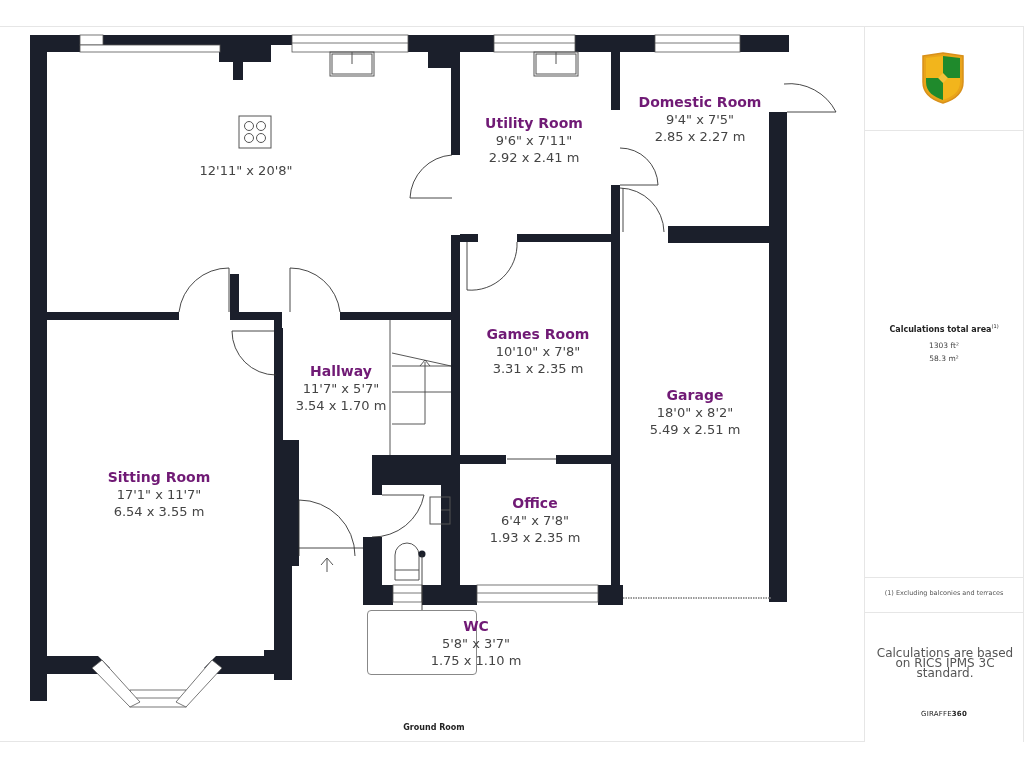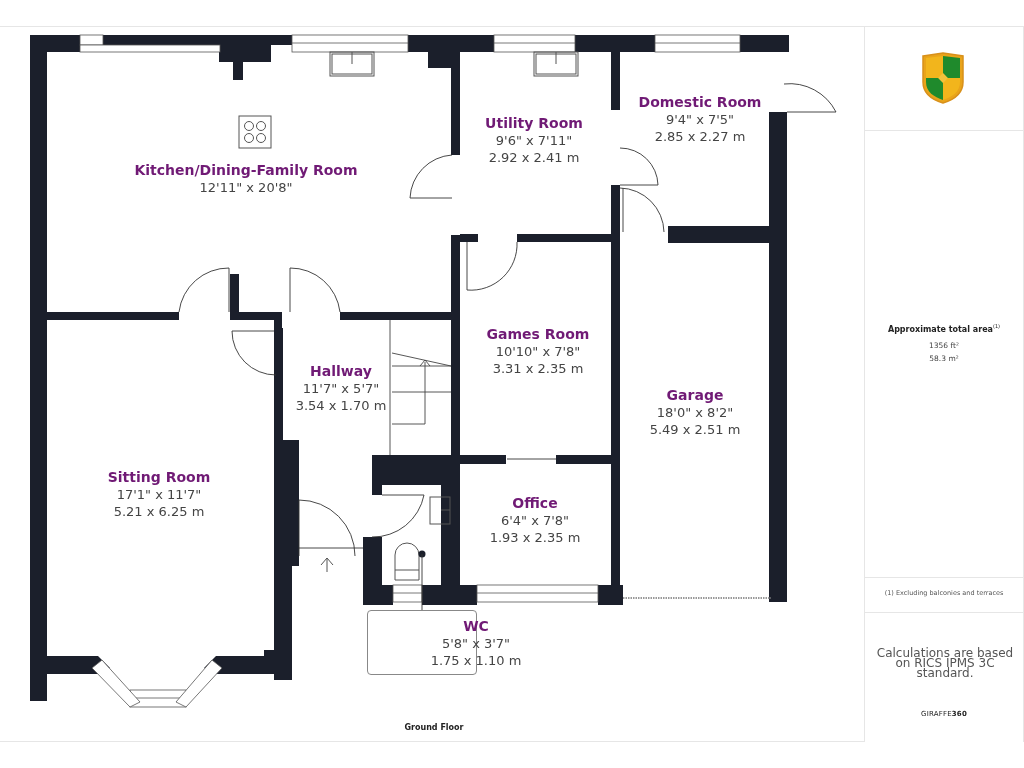--- a/index.html
+++ b/index.html
@@ -162,21 +162,20 @@
     <rect x="430" y="497" width="20" height="27"></rect>
     <line x1="441" y1="510" x2="450" y2="510"></line>
     <path d="M395 580 L 395 555 A 12 12 0 0 1 419 555 L 419 580 Z"></path>
     <line x1="395" y1="570" x2="419" y2="570"></line>
   </g>
   <circle cx="422" cy="554" r="3.5" fill="#1b1f2b"></circle>
   <line x1="422" y1="554" x2="422" y2="610" stroke="#333" stroke-width="0.9"></line>
 </svg>
 
 <div class="label" style="left:246px;top:162px;">
-  <div class="name">Kitchen/Dining-Family Room</div>
   <div class="dim">12'11" x 20'8"</div>
 </div>
 <div class="label" style="left:534px;top:115px;">
   <div class="name">Utility Room</div>
   <div class="dim">9'6" x 7'11"</div>
   <div class="dim">2.92 x 2.41 m</div>
 </div>
 <div class="label" style="left:700px;top:94px;">
   <div class="name">Domestic Room</div>
   <div class="dim">9'4" x 7'5"</div>
@@ -193,50 +192,50 @@
   <div class="dim">3.54 x 1.70 m</div>
 </div>
 <div class="label" style="left:695px;top:387px;">
   <div class="name">Garage</div>
   <div class="dim">18'0" x 8'2"</div>
   <div class="dim">5.49 x 2.51 m</div>
 </div>
 <div class="label" style="left:159px;top:469px;">
   <div class="name">Sitting Room</div>
   <div class="dim">17'1" x 11'7"</div>
-  <div class="dim">5.21 x 6.25 m</div>
+  <div class="dim">6.54 x 3.55 m</div>
 </div>
 <div class="label" style="left:535px;top:495px;">
   <div class="name">Office</div>
   <div class="dim">6'4" x 7'8"</div>
   <div class="dim">1.93 x 2.35 m</div>
 </div>
 <div class="wc-box"></div>
 <div class="label" style="left:436px;top:618px;margin-left:40px;">
   <div class="name">WC</div>
   <div class="dim">5'8" x 3'7"</div>
   <div class="dim">1.75 x 1.10 m</div>
 </div>
 
-<div class="floor-label">Ground Floor</div>
+<div class="floor-label">Ground Room</div>
 
 <div class="sidebar">
   <svg class="logo" viewBox="0 0 46 52">
     <path d="M3 4 L23 1 L43 4 L43 30 C43 42 33 48 23 51 C13 48 3 42 3 30 Z" fill="#e9a41a" stroke="#d8901a" stroke-width="1.5"></path>
     <path d="M23 4 L40 6 L40 26 L23 26 Z" fill="#1f8a2c"></path>
     <path d="M6 26 L23 26 L23 48 C14 45 6 40 6 30 Z" fill="#1f8a2c"></path>
     <path d="M6 6 L23 4 L23 26 L6 26 Z" fill="#f2b51c"></path>
     <path d="M23 26 L40 26 L40 30 C40 40 32 45 23 48 Z" fill="#f2b51c"></path>
     <rect x="19.5" y="22.5" width="7" height="7" transform="rotate(45 23 26)" fill="#f2c23c"></rect>
   </svg>
   <div class="sb-sep" style="top:104px;"></div>
   <div class="area">
-    <div class="area-title"><span>Approximate total area</span><sup>(1)</sup></div>
+    <div class="area-title"><span>Calculations total area</span><sup>(1)</sup></div>
     <div class="area-val">
-      <div>1356 ft²</div>
+      <div>1303 ft²</div>
       <div>58.3 m²</div>
     </div>
   </div>
   <div class="sb-sep" style="top:551px;"></div>
   <div class="footnote">(1) Excluding balconies and terraces</div>
   <div class="sb-sep" style="top:586px;"></div>
   <div class="calc">Calculations are based on RICS IPMS 3C standard.</div>
   <div class="brand"><span>GIRAFFE</span><b>360</b></div>
 </div>
 

